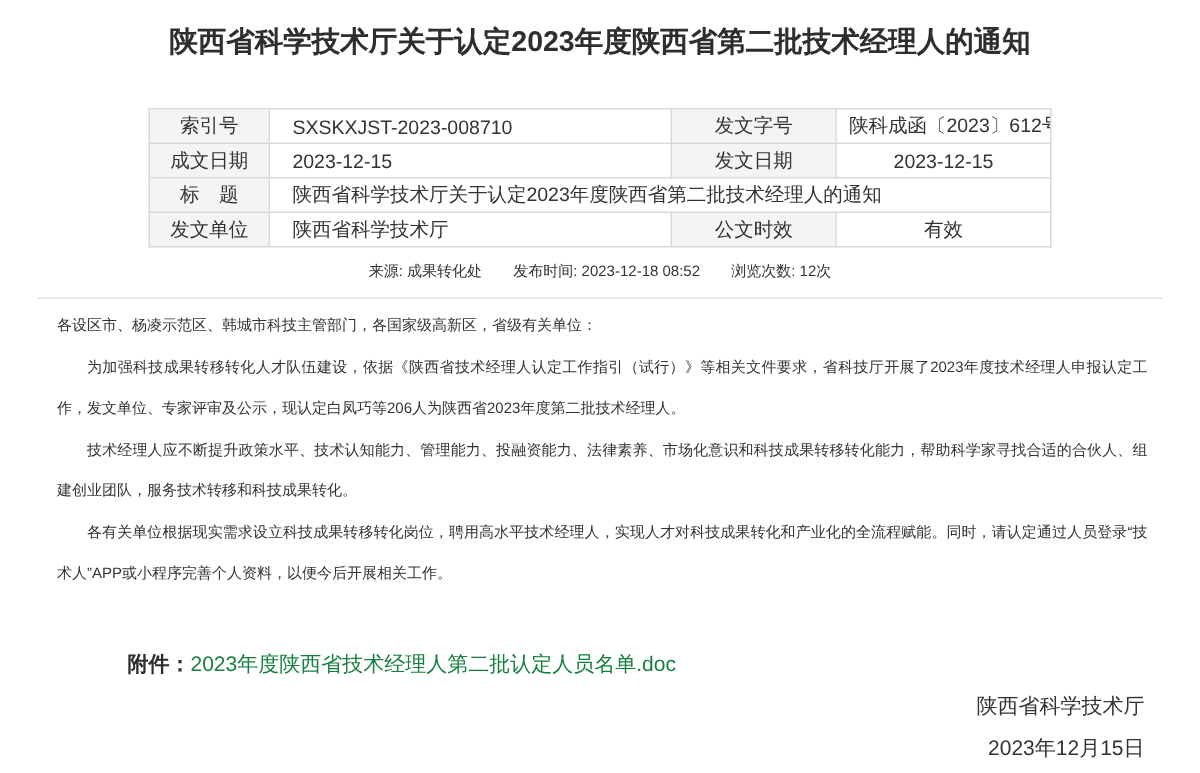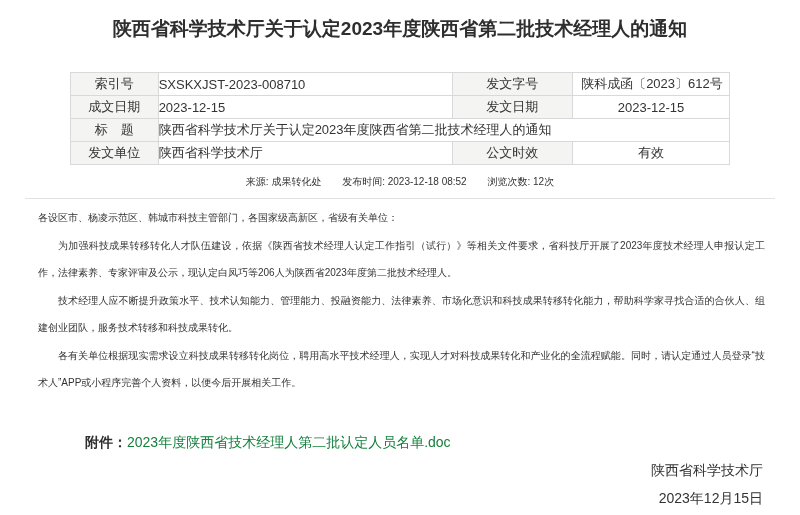--- a/index.html
+++ b/index.html
@@ -15,41 +15,41 @@
   .doc-title {
     margin: 16px 40px 0 40px;
     text-align: center;
     font-size: 19px;
     font-weight: bold;
     color: #2e2e2e;
     line-height: 26px;
   }
 
   table.meta {
-    width: 660px;
+    width: 602px;
     margin: 30px auto 0 auto;
     border-collapse: collapse;
     table-layout: fixed;
     font-size: 13px;
     color: #333333;
   }
   table.meta td {
     border: 1px solid #d9d9d9;
     height: 23px;
     padding: 1px 8px;
     vertical-align: middle;
     font-weight: normal;
     white-space: nowrap;
     overflow: hidden;
   }
   table.meta td.lbl {
     background: #f4f4f2;
     text-align: center;
   }
-  table.meta td.val-left { text-align: left; padding-left: 0; background: #ffffff; }
+  table.meta td.val-left { text-align: left; padding-left: 15px; background: #ffffff; }
   table.meta td.val-center { text-align: center; background: #ffffff; }
 
   .source-bar {
     margin-top: 8px;
     text-align: center;
     font-size: 10px;
     color: #333333;
     line-height: 18px;
   }
   .source-bar span { margin: 0 9px; }
@@ -133,21 +133,21 @@
   <div class="source-bar">
     <span>来源: 成果转化处</span>
     <span>发布时间: 2023-12-18 08:52</span>
     <span>浏览次数: 12次</span>
   </div>
 
   <div class="divider"></div>
 
   <div class="body-text">
     <p>各设区市、杨凌示范区、韩城市科技主管部门，各国家级高新区，省级有关单位：</p>
-    <p class="indent">为加强科技成果转移转化人才队伍建设，依据《陕西省技术经理人认定工作指引（试行）》等相关文件要求，省科技厅开展了2023年度技术经理人申报认定工作，法律素养、专家评审及公示，现认定白凤巧等206人为陕西省2023年度第二批技术经理人。</p>
+    <p class="indent">为加强科技成果转移转化人才队伍建设，依据《陕西省技术经理人认定工作指引（试行）》等相关文件要求，省科技厅开展了2023年度技术经理人申报认定工作，发文单位、专家评审及公示，现认定白凤巧等206人为陕西省2023年度第二批技术经理人。</p>
     <p class="indent">技术经理人应不断提升政策水平、技术认知能力、管理能力、投融资能力、法律素养、市场化意识和科技成果转移转化能力，帮助科学家寻找合适的合伙人、组建创业团队，服务技术转移和科技成果转化。</p>
     <p class="indent">各有关单位根据现实需求设立科技成果转移转化岗位，聘用高水平技术经理人，实现人才对科技成果转化和产业化的全流程赋能。同时，请认定通过人员登录“技术人”APP或小程序完善个人资料，以便今后开展相关工作。</p>
   </div>
 
   <div class="attachment-row">
     <span class="attachment-label">附件：</span><a class="attachment-link" href="#">2023年度陕西省技术经理人第二批认定人员名单.doc</a>
   </div>
 
   <div class="signature">
     <div>陕西省科学技术厅</div>

